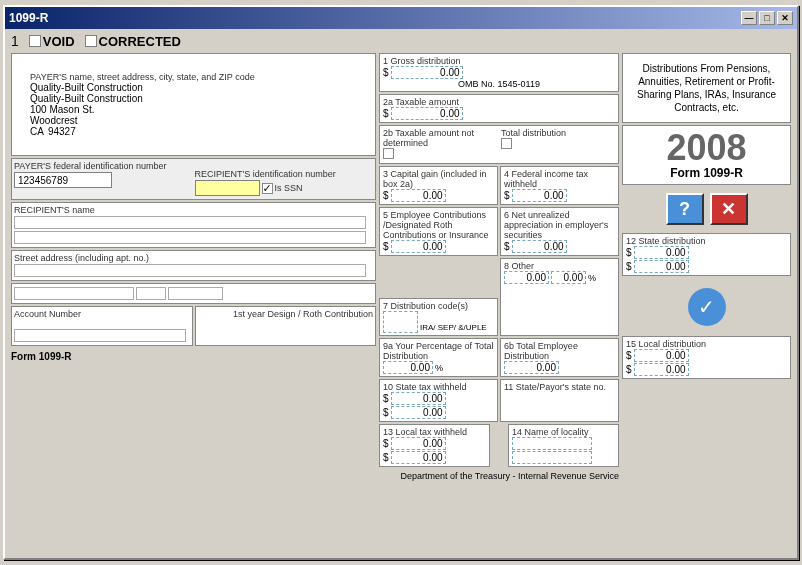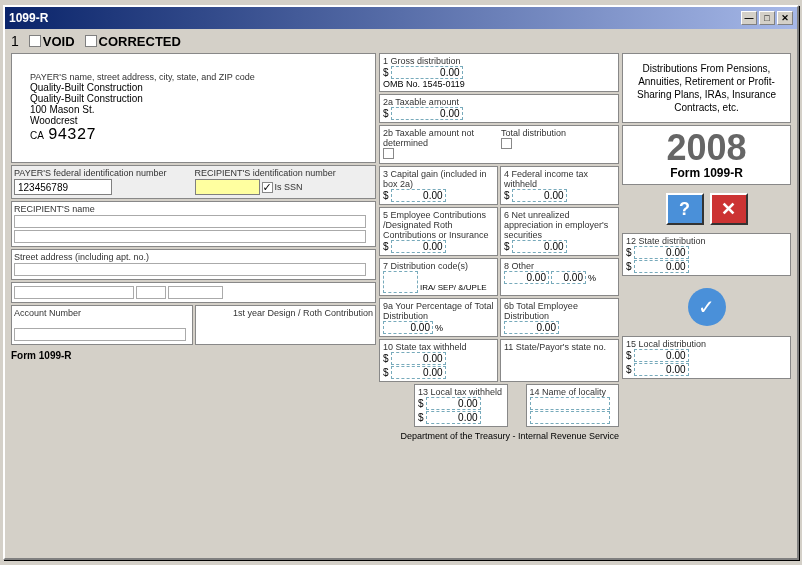--- a/index.html
+++ b/index.html
@@ -247,30 +247,30 @@
       <div class="col-left">
 
         <div class="payer-section">
           <div class="field-label">PAYER'S name, street address, city, state, and ZIP code</div>
           <div class="payer-text">Quality-Built Construction</div>
           <div class="payer-text">Quality-Built Construction</div>
           <div class="payer-text">100 Mason St.</div>
           <div class="payer-text">Woodcrest</div>
           <div class="state-zip">
             <span style="font-size:10px;">CA</span>
-            <span style="font-size:16px;font-family:Liberation Mono, monospace;">94327</span>
+            <span style="font-size:10px;">94327</span>
           </div>
         </div>
 
         <div style="display:flex;gap:2px;border:1px solid #888;background:#eee;padding:2px;">
           <div style="flex:1;">
             <div class="field-label">PAYER'S federal identification number</div>
             <input class="input-field" value="123456789" style="width: 98px;">
           </div>
-          <div style="flex:1;">
+          <div style="flex:1;margin-top:8px;">
             <div class="field-label">RECIPIENT'S identification number</div>
             <div style="display:flex;align-items:center;gap:2px;">
               <input class="input-field input-field-yellow" style="width: 65px;">
               <div class="checkbox-inline" style="display:flex;align-items:center;justify-content:center;">✓</div>
               <span class="field-label">Is SSN</span>
             </div>
           </div>
         </div>
 
         <div class="recipient-section">
@@ -308,21 +308,21 @@
       </div>
 
       <div class="col-mid">
 
         <div class="box">
           <div class="field-label">1  Gross distribution</div>
           <div style="display:flex;align-items:center;gap:2px;">
             <span class="dollar-sign">$</span>
             <input class="amt" value="0.00" style="">
           </div>
-          <div style="font-size:9px;text-align:left;">OMB No. 1545-0119</div>
+          <div style="font-size:9px;text-align:center;">OMB No. 1545-0119</div>
         </div>
 
         <div class="box">
           <div class="field-label">2a Taxable amount</div>
           <div style="display:flex;align-items:center;gap:2px;">
             <span class="dollar-sign">$</span>
             <input class="amt" value="0.00" style="">
           </div>
         </div>
 
@@ -365,21 +365,21 @@
           <div class="box" style="flex:1;">
             <div class="field-label">6  Net unrealized appreciation in employer's securities</div>
             <div style="display:flex;align-items:center;gap:2px;">
               <span class="dollar-sign">$</span>
               <input class="amt" value="0.00" style="width: 55px;">
             </div>
           </div>
         </div>
 
         <div style="display:flex;gap:2px;">
-          <div class="box" style="flex:1;">
+          <div class="box" style="flex:1;margin-top:40px;">
             <div class="field-label">7  Distribution code(s)</div>
             <div style="display:flex;gap:2px;align-items:flex-end;">
               <input class="amt" style="width: 35px; height: 22px;">
               <div style="font-size:8px;line-height:1.1;">IRA/ SEP/ &amp;/UPLE</div>
             </div>
           </div>
           <div class="box" style="flex:1;">
             <div class="field-label">8  Other</div>
             <div style="display:flex;align-items:center;gap:2px;">
               <input class="amt" value="0.00" style="width: 45px;">
@@ -413,21 +413,21 @@
             <div style="display:flex;align-items:center;gap:2px;">
               <span class="dollar-sign">$</span>
               <input class="amt" value="0.00" style="width: 55px;">
             </div>
           </div>
           <div class="box" style="flex:1;">
             <div class="field-label">11 State/Payor's state no.</div>
           </div>
         </div>
 
-        <div style="display:flex;gap:18px;margin-left:35px;">
+        <div style="display:flex;gap:18px;">
           <div class="box" style="flex:1;">
             <div class="field-label">13 Local tax withheld</div>
             <div style="display:flex;align-items:center;gap:2px;margin-bottom:1px;">
               <span class="dollar-sign">$</span>
               <input class="amt" value="0.00" style="width: 55px;">
             </div>
             <div style="display:flex;align-items:center;gap:2px;">
               <span class="dollar-sign">$</span>
               <input class="amt" value="0.00" style="width: 55px;">
             </div>

